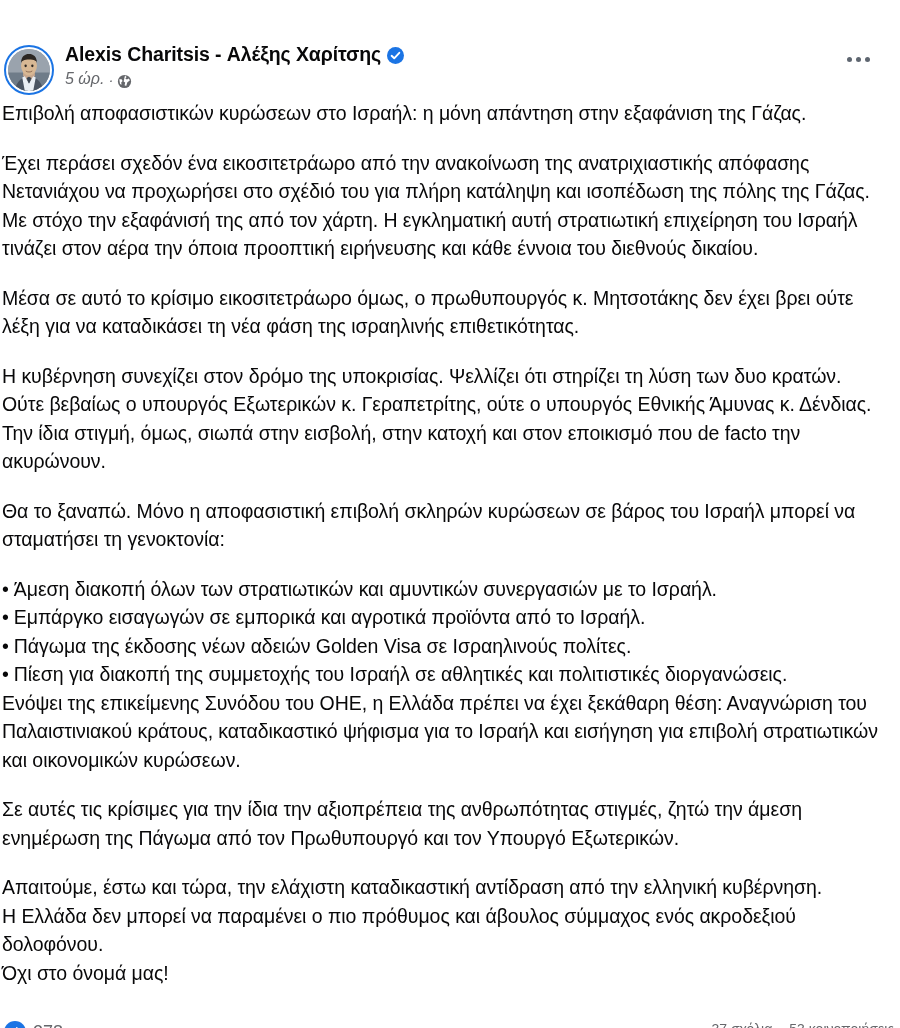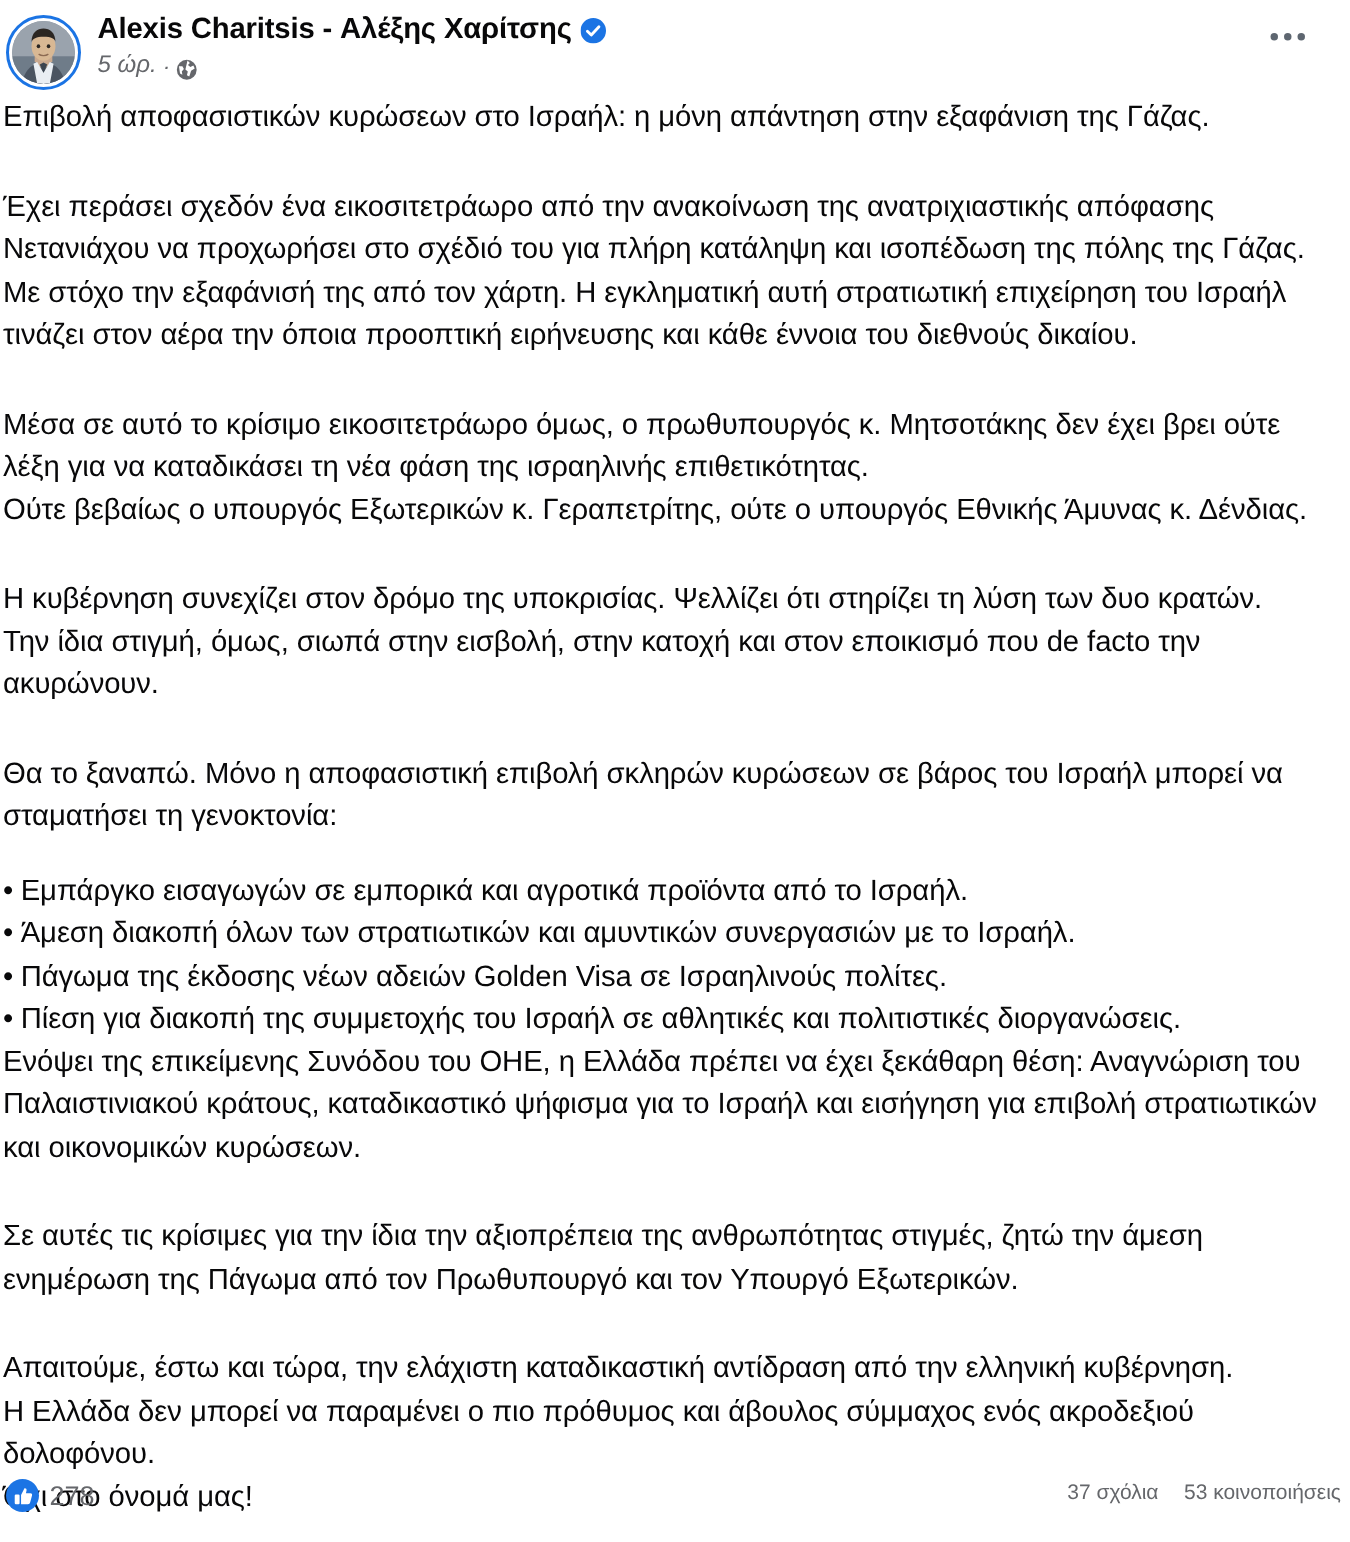--- a/index.html
+++ b/index.html
@@ -25,20 +25,21 @@
     background: #fff;
   }
 
   
   .post-header {
     display: flex;
     align-items: flex-start;
     padding: 8px 0 0 4px;
     height: 64px;
     position: relative;
+    margin-top: 35px;
   }
   .avatar-wrap {
     width: 50px;
     height: 50px;
     flex: 0 0 50px;
     border-radius: 50%;
     border: 2px solid #1b74e4;
     padding: 2px;
     background: #fff;
     margin-top: 2px;
@@ -116,21 +117,21 @@
     padding: 0 4px 0 2px;
     font-size: 19.5px;
     line-height: 28.5px;
     color: #080809;
     letter-spacing: -0.05px;
   }
   .para {
     margin: 0;
     padding: 0;
   }
-  .para + .para { margin-top: 31px; }
+  .para + .para { margin-top: 21px; }
   .para.tight { margin-top: 0; }
   .bullets {
     margin: 21px 0 0 0;
     padding: 0;
     list-style: none;
   }
   .bullets li {
     margin: 0;
     padding: 0;
     white-space: nowrap;
@@ -233,28 +234,28 @@
       <span></span>
       <span></span>
       <span></span>
     </div>
   </div>
 
   <div class="post-body">
     <p class="para">Επιβολή αποφασιστικών κυρώσεων στο Ισραήλ: η μόνη απάντηση στην εξαφάνιση της Γάζας.</p>
     <p class="para">Έχει περάσει σχεδόν ένα εικοσιτετράωρο από την ανακοίνωση της ανατριχιαστικής απόφασης Νετανιάχου να προχωρήσει στο σχέδιό του για πλήρη κατάληψη και ισοπέδωση της πόλης της Γάζας. Με στόχο την εξαφάνισή της από τον χάρτη. Η εγκληματική αυτή στρατιωτική επιχείρηση του Ισραήλ τινάζει στον αέρα την όποια προοπτική ειρήνευσης και κάθε έννοια του διεθνούς δικαίου.</p>
     <p class="para">Μέσα σε αυτό το κρίσιμο εικοσιτετράωρο όμως, ο πρωθυπουργός κ. Μητσοτάκης δεν έχει βρει ούτε λέξη για να καταδικάσει τη νέα φάση της ισραηλινής επιθετικότητας.</p>
+    <p class="para">Η κυβέρνηση συνεχίζει στον δρόμο της υποκρισίας. Ψελλίζει ότι στηρίζει τη λύση των δυο κρατών.</p>
     <p class="para tight">Ούτε βεβαίως ο υπουργός Εξωτερικών κ. Γεραπετρίτης, ούτε ο υπουργός Εθνικής Άμυνας κ. Δένδιας.</p>
-    <p class="para">Η κυβέρνηση συνεχίζει στον δρόμο της υποκρισίας. Ψελλίζει ότι στηρίζει τη λύση των δυο κρατών.</p>
     <p class="para tight">Την ίδια στιγμή, όμως, σιωπά στην εισβολή, στην κατοχή και στον εποικισμό που de facto την ακυρώνουν.</p>
     <p class="para">Θα το ξαναπώ. Μόνο η αποφασιστική επιβολή σκληρών κυρώσεων σε βάρος του Ισραήλ μπορεί να σταματήσει τη γενοκτονία:</p>
 
     <ul class="bullets">
+      <li><span class="dot">•</span><span>Άμεση διακοπή όλων των στρατιωτικών και αμυντικών συνεργασιών με το Ισραήλ.</span></li>
       <li><span class="dot">•</span><span>Εμπάργκο εισαγωγών σε εμπορικά και αγροτικά προϊόντα από το Ισραήλ.</span></li>
-      <li><span class="dot">•</span><span>Άμεση διακοπή όλων των στρατιωτικών και αμυντικών συνεργασιών με το Ισραήλ.</span></li>
       <li><span class="dot">•</span><span>Πάγωμα της έκδοσης νέων αδειών Golden Visa σε Ισραηλινούς πολίτες.</span></li>
       <li><span class="dot">•</span><span>Πίεση για διακοπή της συμμετοχής του Ισραήλ σε αθλητικές και πολιτιστικές διοργανώσεις.</span></li>
     </ul>
 
     <p class="para">Ενόψει της επικείμενης Συνόδου του ΟΗΕ, η Ελλάδα πρέπει να έχει ξεκάθαρη θέση: Αναγνώριση του Παλαιστινιακού κράτους, καταδικαστικό ψήφισμα για το Ισραήλ και εισήγηση για επιβολή στρατιωτικών και οικονομικών κυρώσεων.</p>
     <p class="para">Σε αυτές τις κρίσιμες για την ίδια την αξιοπρέπεια της ανθρωπότητας στιγμές, ζητώ την άμεση ενημέρωση της Πάγωμα από τον Πρωθυπουργό και τον Υπουργό Εξωτερικών.</p>
     <p class="para">Απαιτούμε, έστω και τώρα, την ελάχιστη καταδικαστική αντίδραση από την ελληνική κυβέρνηση.</p>
     <p class="para tight">Η Ελλάδα δεν μπορεί να παραμένει ο πιο πρόθυμος και άβουλος σύμμαχος ενός ακροδεξιού δολοφόνου.</p>
     <p class="para tight">Όχι στο όνομά μας!</p>
   </div>

